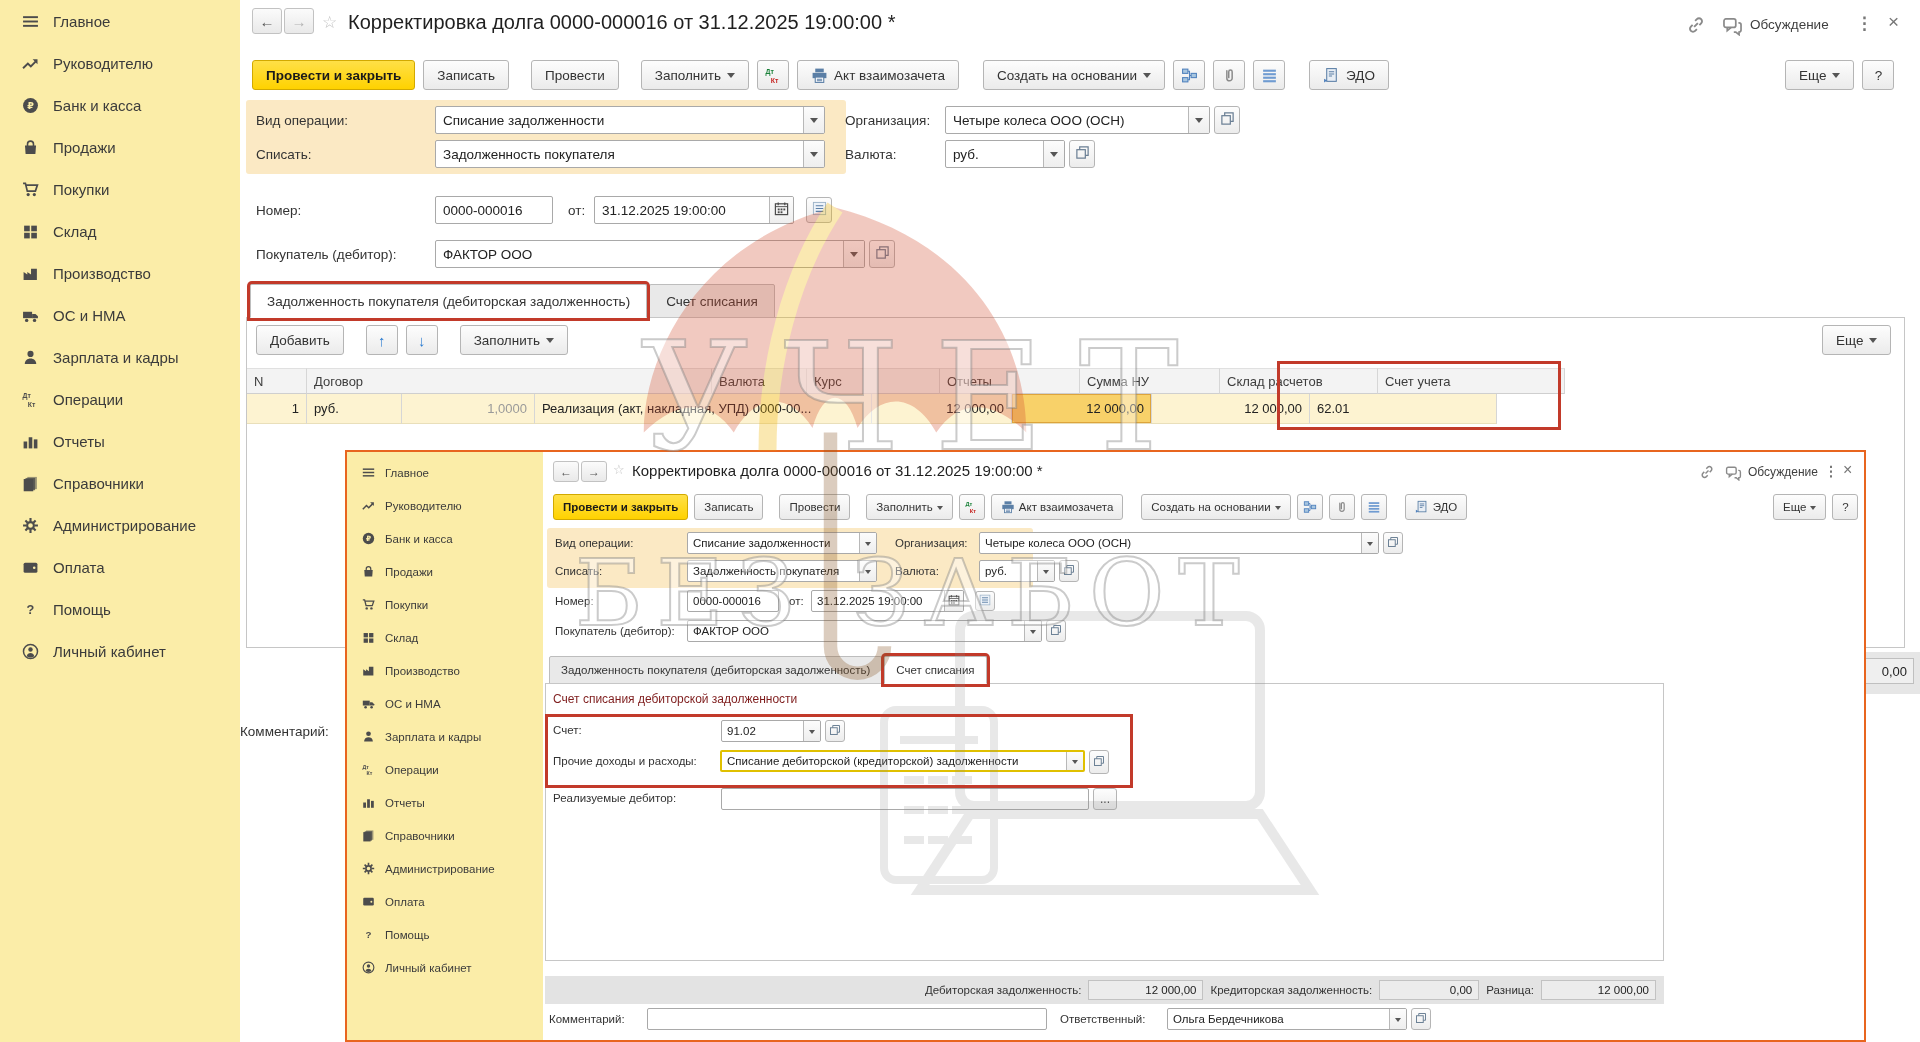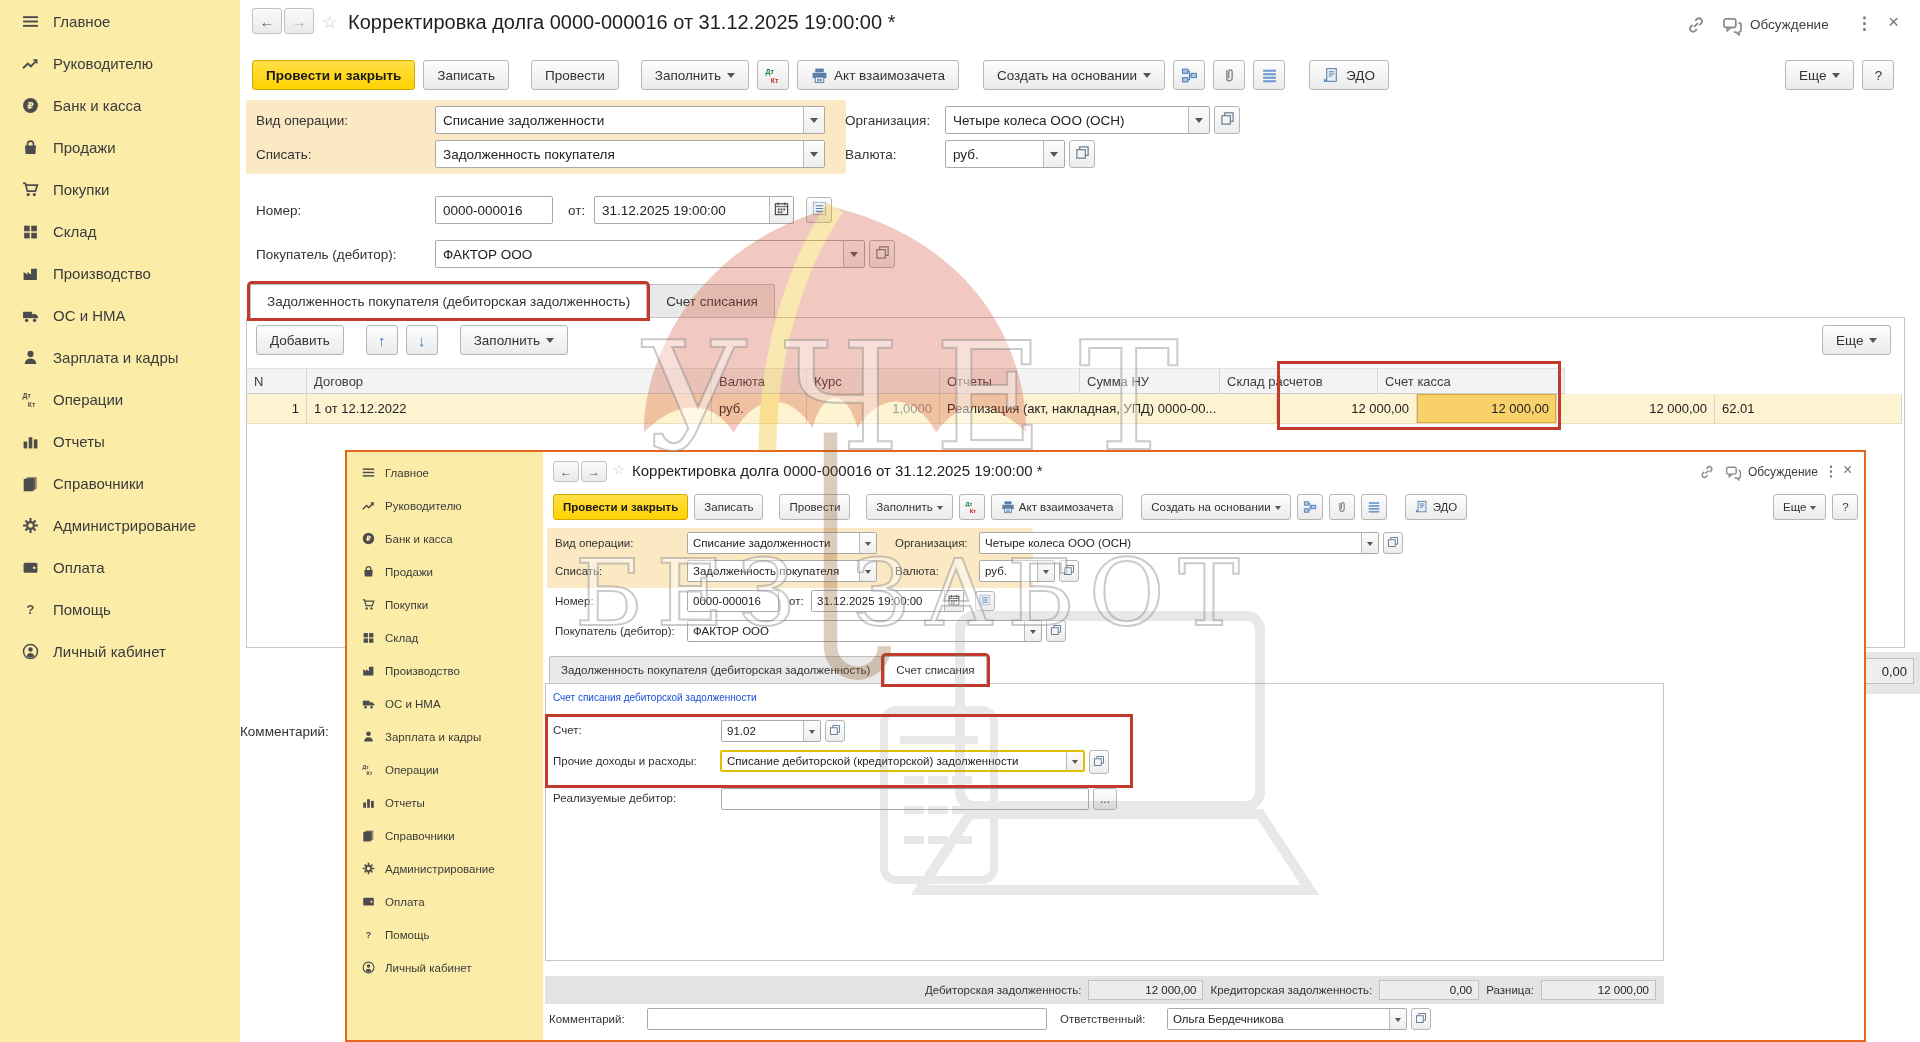--- a/index.html
+++ b/index.html
@@ -73,21 +73,21 @@
 .ghead,.grow{position:absolute;display:flex}
 .gcell{border-right:1px solid #d6d6d6;padding:0 7px;display:flex;align-items:center;font-size:13px;color:#3d3d3d;overflow:hidden;white-space:nowrap}
 .ghead .gcell{background:#f3f3f3;border-bottom:1px solid #cfcfcf;border-top:1px solid #e0e0e0;height:26px}
 .grow .gcell{background:#fdf3d1;border-bottom:1px solid #e9dfba;font-size:13px;color:#222;height:30px}
 .gcell.r{justify-content:flex-end}
 .gcell.gray{color:#9a9a9a}
 .gcell.selcell{background:#f8d169;box-shadow:inset 0 0 0 1px #dda43c}
 .anno{position:absolute;border:3px solid #c23a2a;z-index:40;pointer-events:none}
 
 .inner{position:absolute;left:345px;top:450px;width:1521px;height:592px;border:2px solid #e8651f;background:#fff;z-index:10;overflow:hidden}
-.heading-green{position:absolute;font-size:10px;color:#1d4ed8;white-space:nowrap}
+.heading-green{position:absolute;font-size:12px;color:#7f1d1d;white-space:nowrap}
 .totbar{position:absolute;background:#e3e3e3;display:flex;align-items:center;justify-content:flex-end;gap:7px;padding-right:8px;font-size:11.5px;color:#333}
 .totfld{height:20px;background:#ececec;border:1px solid #c2c2c2;display:flex;align-items:center;justify-content:flex-end;padding:0 6px;color:#222}
 
 .wm{position:absolute;z-index:30;pointer-events:none}
 .wm-text{font-family:"DejaVu Serif",serif;color:rgba(255,255,255,0.42);-webkit-text-stroke:2px rgba(125,125,125,0.4);white-space:nowrap}
 .peek{position:absolute;z-index:1;background:#e6e6e6}
 .peekfld{position:absolute;z-index:1;background:#efefef;border:1px solid #bfbfbf;display:flex;align-items:center;justify-content:flex-end;padding:0 6px;font-size:13px;color:#222}
 </style>
 </head>
 <body>
@@ -485,25 +485,24 @@
   </div>
 
   <div class="ghead" style="left:247px;top:368px">
     <div class="gcell" style="width:60px">N</div>
     <div class="gcell" style="width:405px">Договор</div>
     <div class="gcell" style="width:95px">Валюта</div>
     <div class="gcell" style="width:133px">Курс</div>
     <div class="gcell" style="width:140px">Отчеты</div>
     <div class="gcell" style="width:140px">Сумма НУ</div>
     <div class="gcell" style="width:158px">Склад расчетов</div>
-    <div class="gcell" style="width:187px">Счет касса</div>
+    <div class="gcell" style="width:187px">Счет учета</div>
   </div>
   <div class="grow" style="left:247px;top:394px">
     <div class="gcell r" style="width:60px">1</div>
-    <div class="gcell" style="width:405px">1 от 12.12.2022</div>
     <div class="gcell" style="width:95px">руб.</div>
     <div class="gcell r gray" style="width:133px">1,0000</div>
     <div class="gcell" style="width:337px">Реализация (акт, накладная, УПД) 0000-00...</div>
     <div class="gcell r" style="width:140px">12 000,00</div>
     <div class="gcell r selcell" style="width:140px">12 000,00</div>
     <div class="gcell r" style="width:158px">12 000,00</div>
     <div class="gcell" style="width:187px">62.01</div>
   </div>
 
   <div class="lbl" style="left:240px;top:724px">Комментарий:</div>

